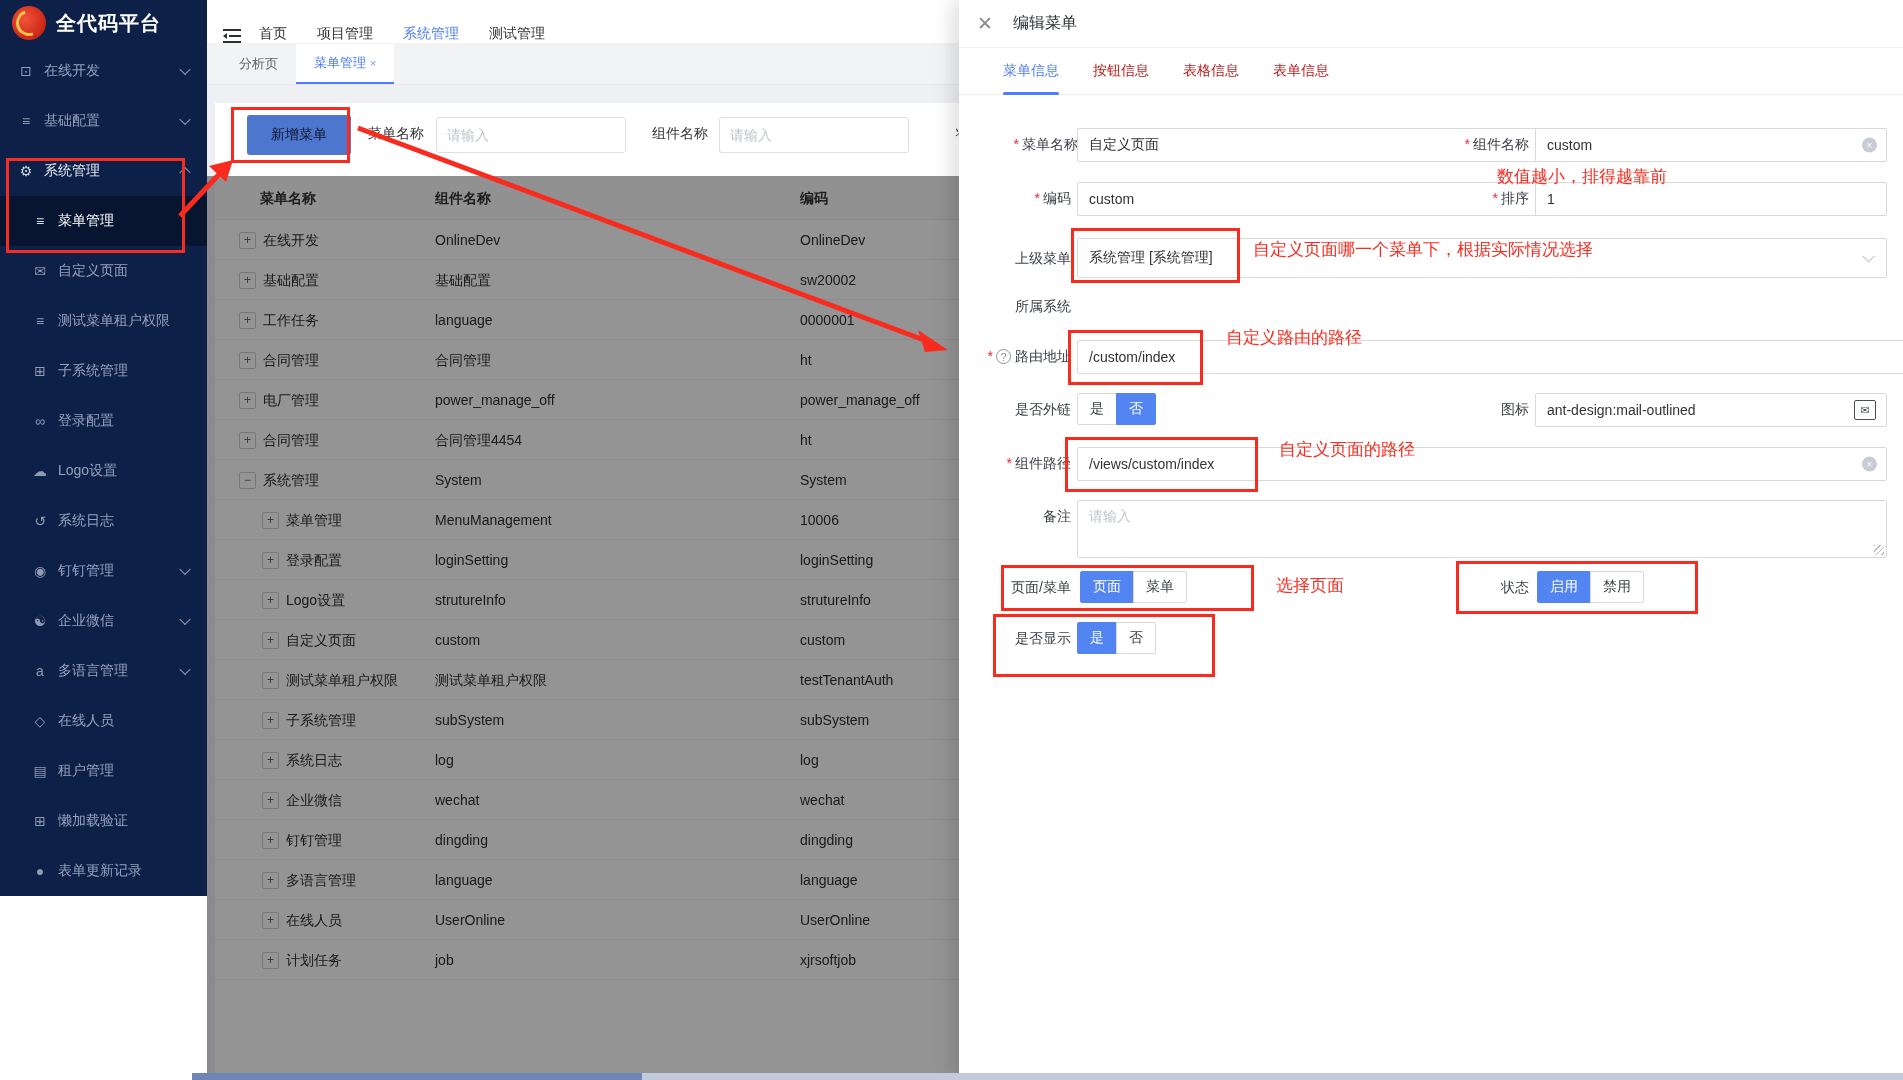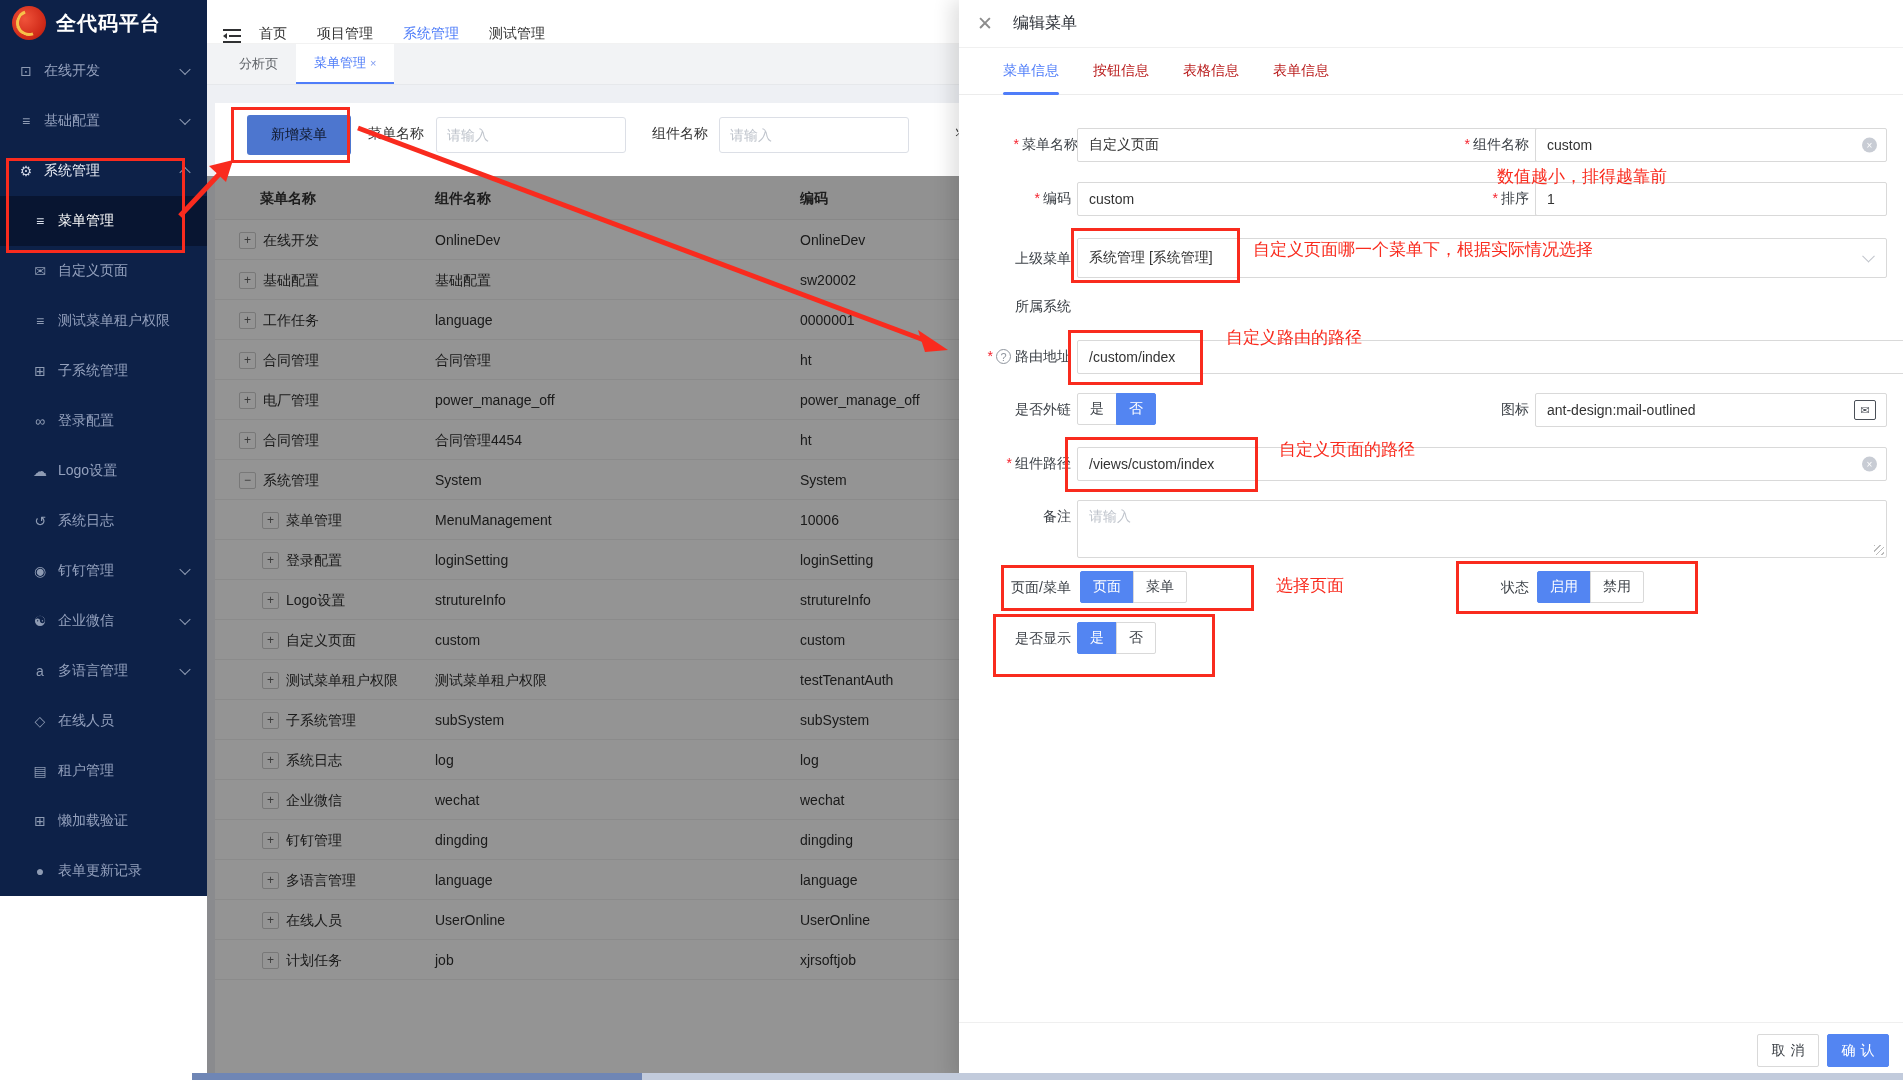--- a/index.html
+++ b/index.html
@@ -482,24 +482,20 @@
         <span class="seg-opt">禁用</span>
       </div>
 
     <span class="f-label" style="left:8px;top:630px;width:104px;"><span>是否显示</span></span>
     <div class="seg" style="left:118px;top:622px;">
         <span class="seg-opt sel">是</span>
         <span class="seg-opt">否</span>
       </div>
   </div>
 
-  <div id="drawer-footer">
-    <button id="cancel-btn">取消</button>
-    <button id="confirm-btn">确认</button>
-  </div>
 </div>
 
 <div id="anno-layer">
   <svg width="1903" height="1080" style="position:absolute;left:0;top:0;">
     <line x1="358" y1="128" x2="932" y2="343" stroke="#f92b1e" stroke-width="5"></line>
     <polygon points="948,350 918,330 925,352" fill="#f92b1e"></polygon>
     <line x1="180" y1="216" x2="224" y2="169" stroke="#f92b1e" stroke-width="5"></line>
     <polygon points="233,160 209,166 226,182" fill="#f92b1e"></polygon>
   </svg>
   <div class="red-box" style="left:6px;top:158px;width:179px;height:95px;"></div>

